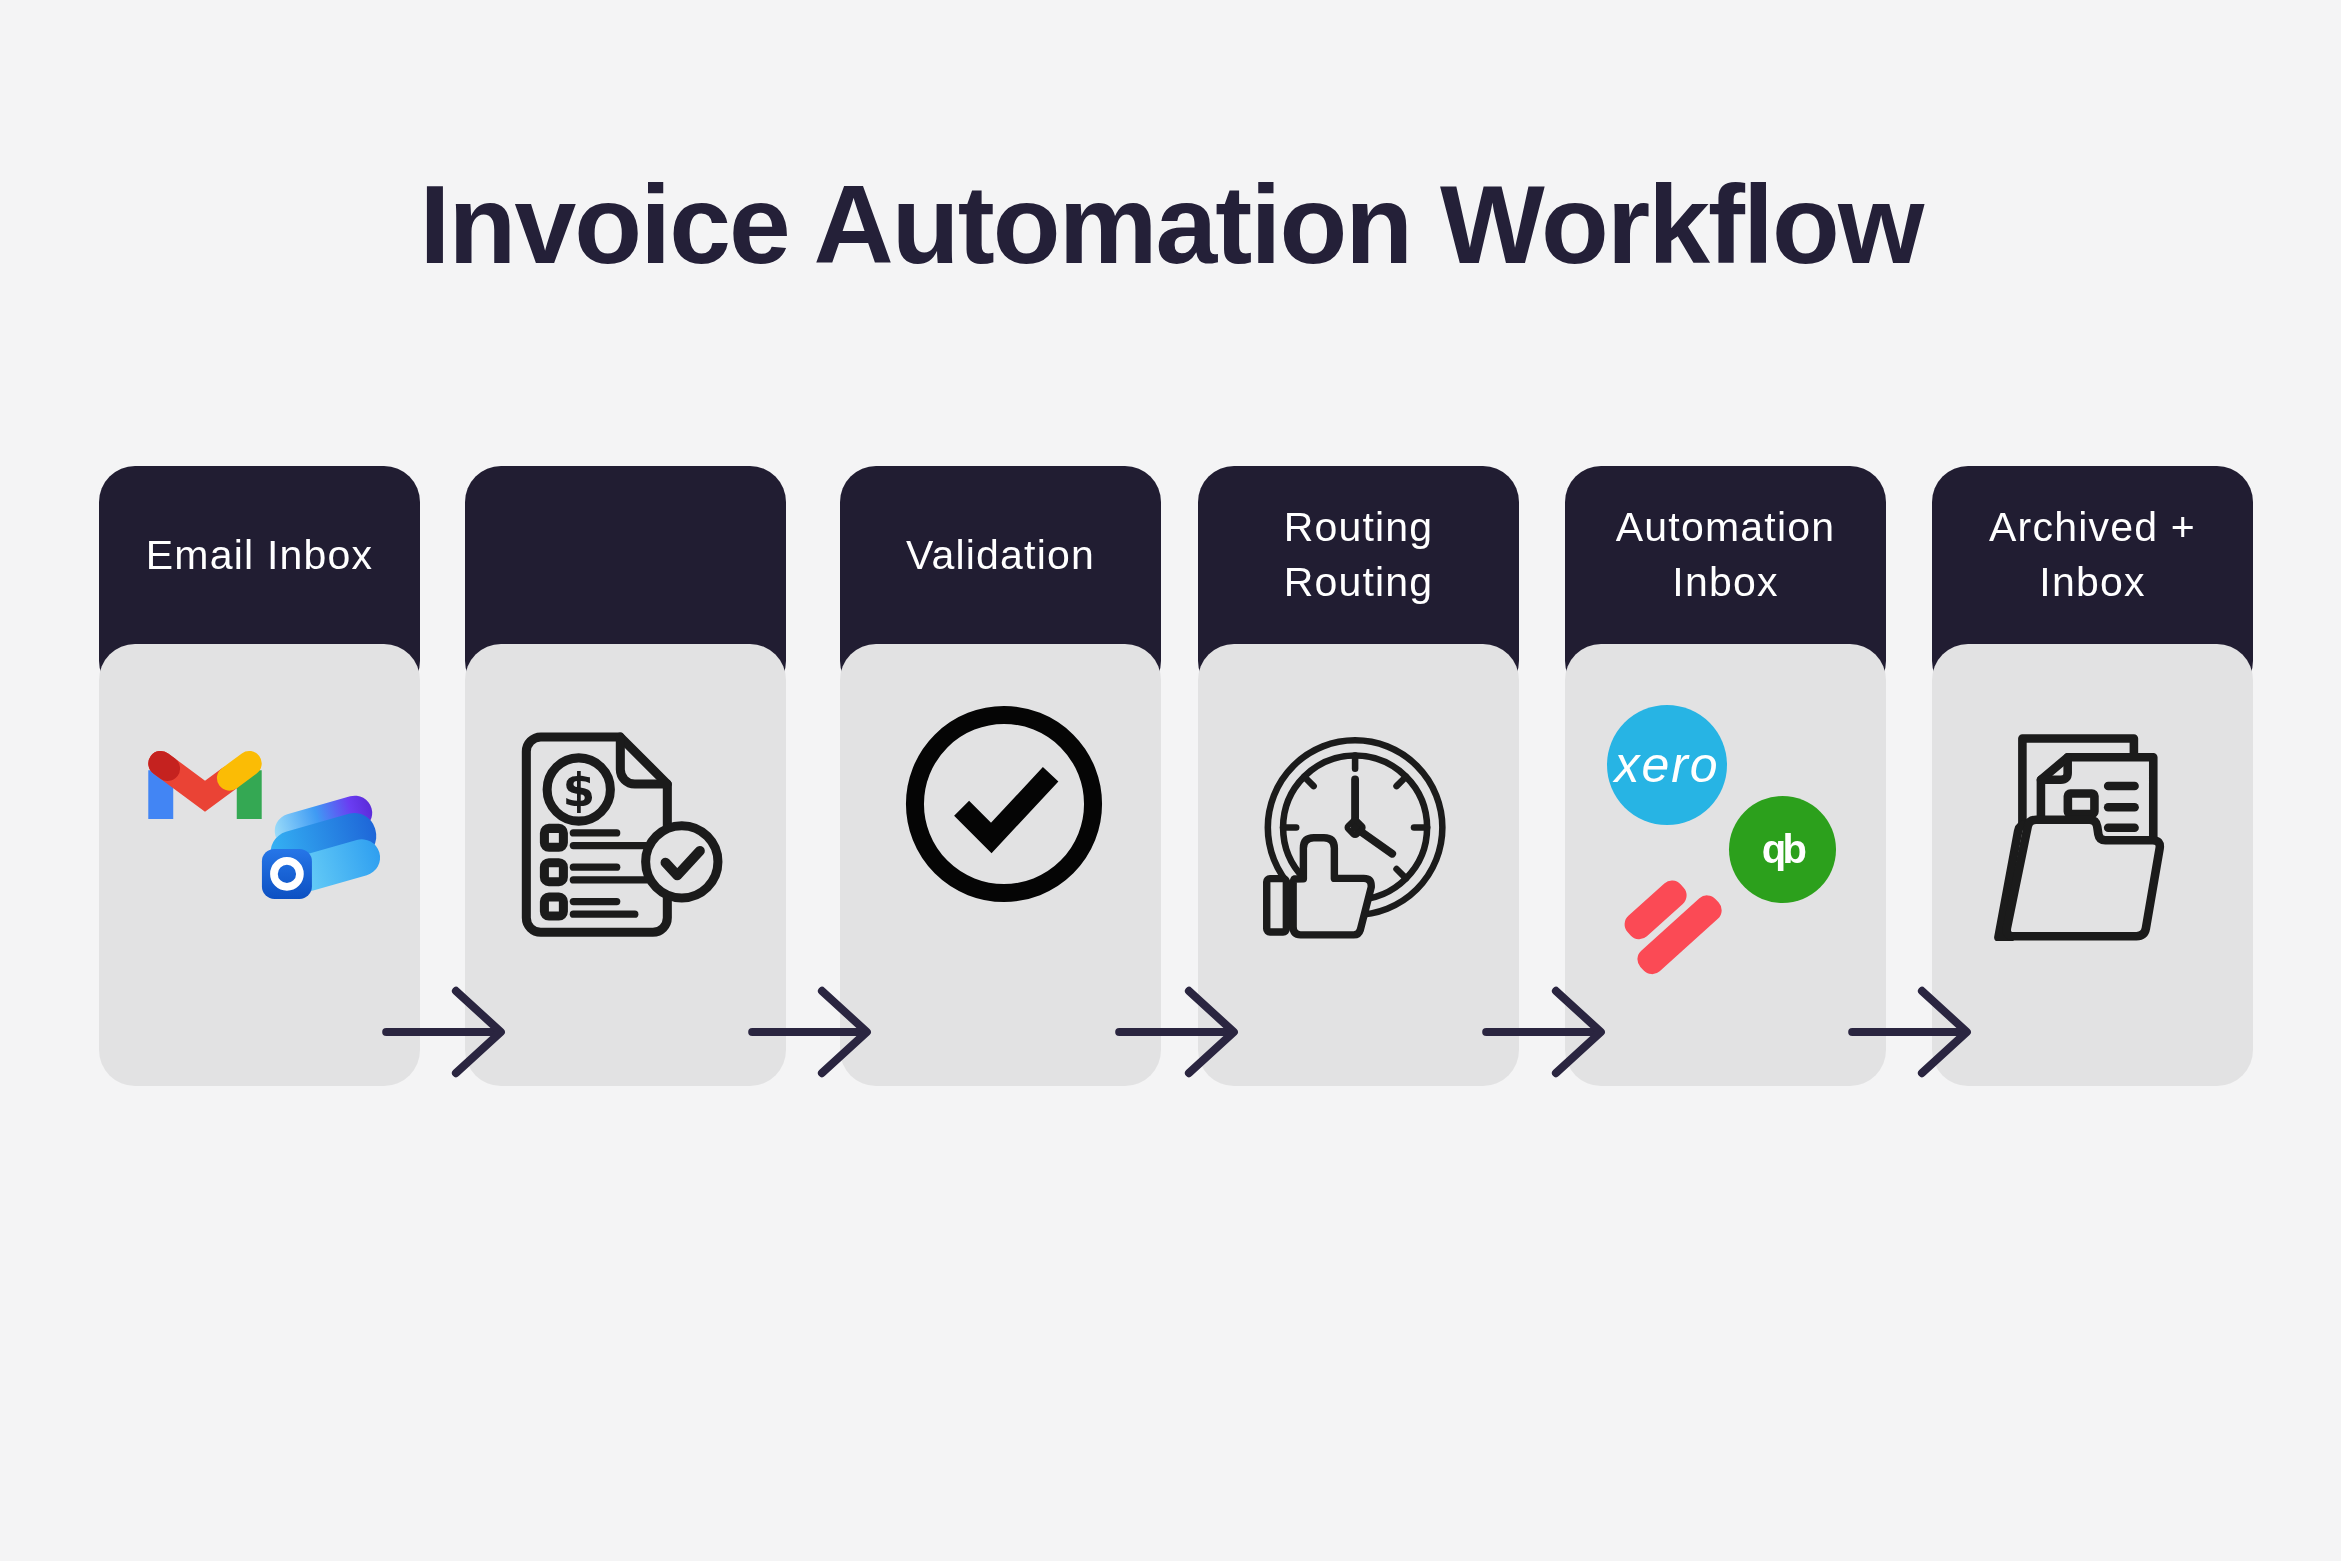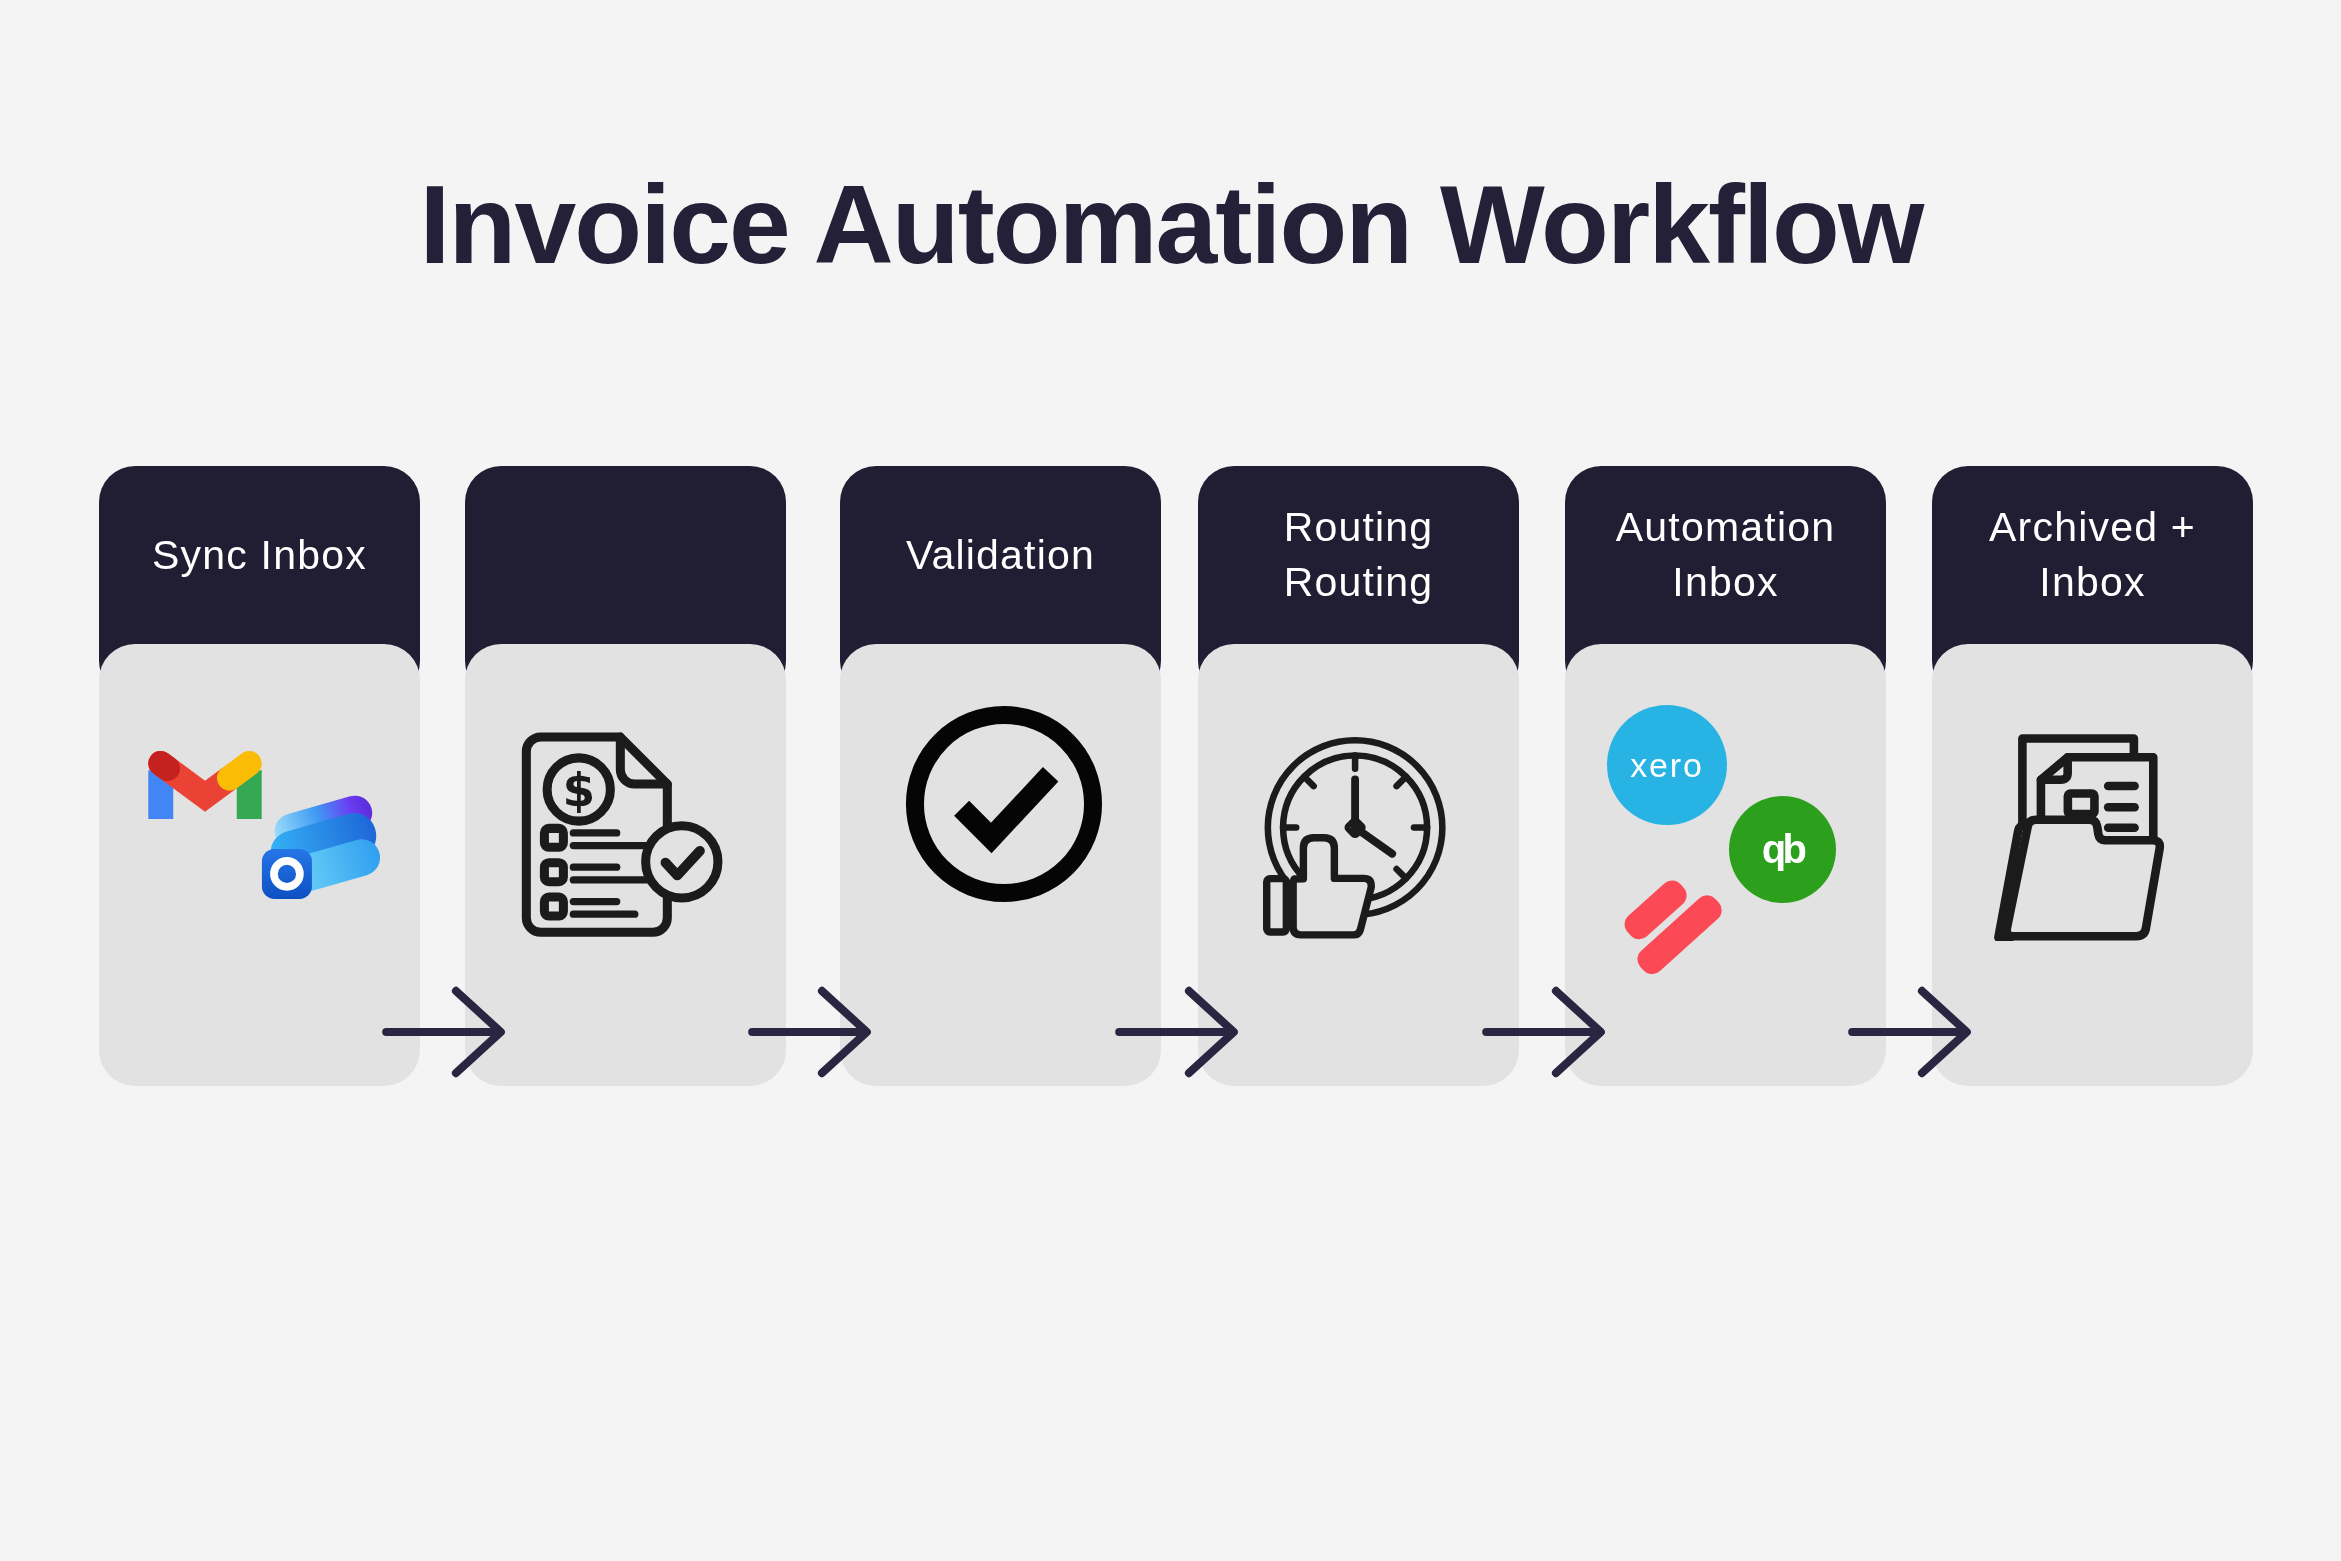--- a/index.html
+++ b/index.html
@@ -45,35 +45,35 @@
 
   .flow-arrow{position:absolute;top:982px;width:137px;height:100px;}
   .flow-arrow svg{display:block;width:137px;height:100px;}
 
   .logo-circle{
     position:absolute;border-radius:50%;
     display:flex;align-items:center;justify-content:center;
     color:#ffffff;
   }
   .xero-circle{width:120px;height:120px;background:var(--c-xero_cyan);
-    font-size:34px;font-weight:400;letter-spacing:1.9px;}
+    font-size:50px;font-weight:400;letter-spacing:1.9px;font-style:italic;}
   .qb-circle{width:107px;height:107px;background:var(--c-quickbooks_green);
     font-size:40px;font-weight:700;letter-spacing:-3.7px;}
 </style>
 </head>
 <body>
 
 <div class="stage">
 
   <h1 class="title">Invoice Automation Workflow</h1>
 
   <section class="card" style="left:99px">
     <div class="card-dark"></div>
     <div class="card-header">
-      <span>Sync Inbox</span>
+      <span>Email Inbox</span>
       <span></span>
     </div>
     <div class="card-body">
       <svg class="icon" style="left:49px;top:99px" width="114" height="76" viewBox="0 0 100 67">
         <line x1="11" y1="24" x2="11" y2="67" stroke="#4285f4" stroke-width="22"></line>
         <line x1="89" y1="24" x2="89" y2="67" stroke="#34a853" stroke-width="22"></line>
         <polyline points="11,18 50,47 71.5,31" fill="none" stroke="#ea4335" stroke-width="22" stroke-linecap="round" stroke-linejoin="miter"></polyline>
         <line x1="11" y1="18" x2="17" y2="22.5" stroke="#c5221f" stroke-width="22" stroke-linecap="round"></line>
         <line x1="71.5" y1="31" x2="89" y2="18" stroke="#fbbc05" stroke-width="22" stroke-linecap="round"></line>
       </svg>

